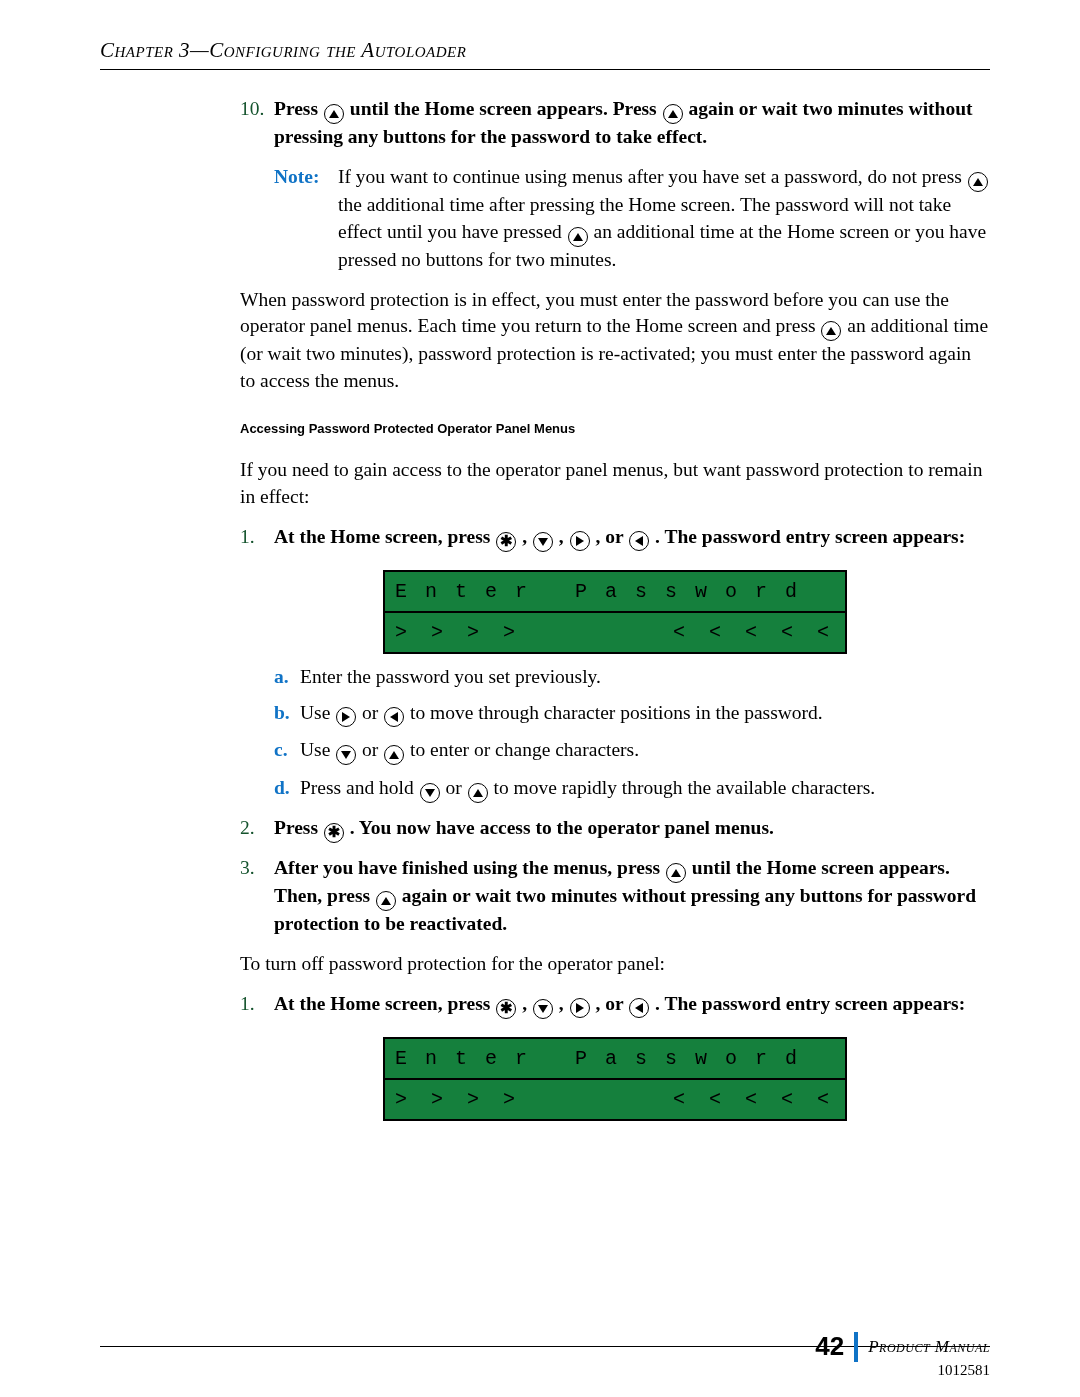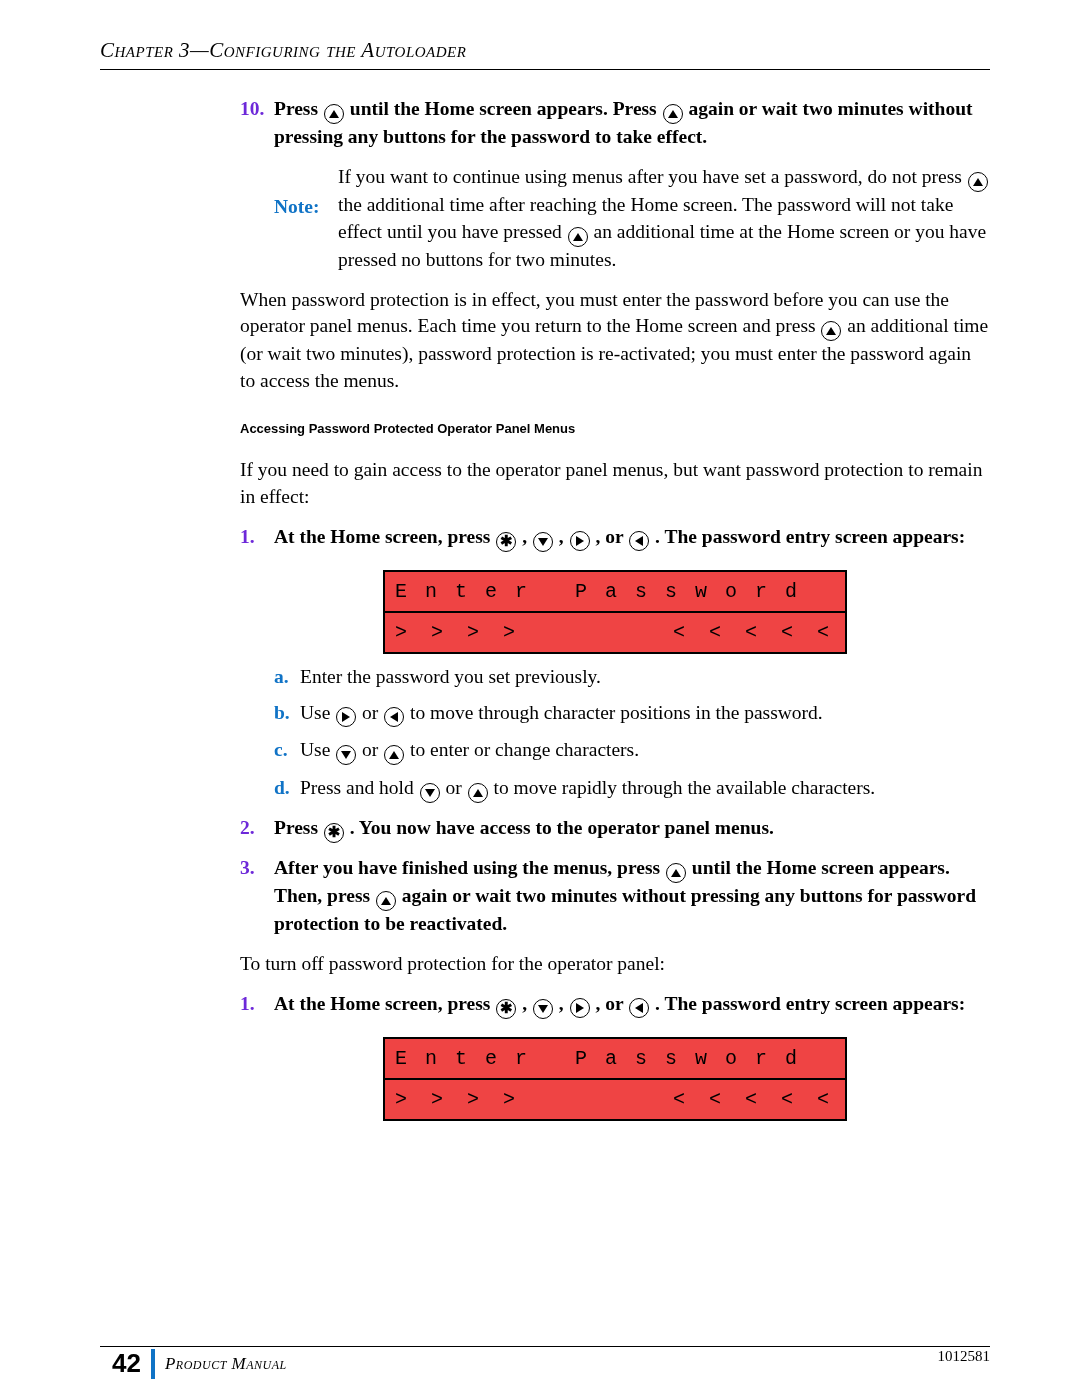--- a/index.html
+++ b/index.html
@@ -24,25 +24,25 @@
     font-style: italic;
     font-size: 21px;
     letter-spacing: .5px;
     margin-bottom: 6px;
   }
   .hr-thin { border: none; border-top: 1px solid #000; margin: 0 0 26px 0; }
 
   .content { margin-left: 140px; font-size: 19.5px; line-height: 1.35; }
 
   .step { display: flex; }
-  .step .num { width: 34px; flex: 0 0 34px; color: #6d28d9; font-weight: bold; }
+  .step .num { width: 34px; flex: 0 0 34px; color: #14532d; font-weight: normal; }
   .step .body { flex: 1; font-weight: bold; }
 
   .note-block { display:flex; margin: 14px 0 6px 34px; }
-  .note-label { color:#1073c6; font-weight:bold; width:64px; flex:0 0 64px;margin-top:30px;}
+  .note-label { color:#1073c6; font-weight:bold; width:64px; flex:0 0 64px;}
   .note-body { flex:1; }
 
   p.para { margin: 14px 0; }
 
   h3.section {
     font-family: "Helvetica Neue", Arial, sans-serif;
     font-weight: bold;
     font-size: 13px;
     margin: 26px 0 8px 0;
   }
@@ -50,21 +50,21 @@
   .sublist { margin-left: 34px; }
   .sub { display:flex; margin: 10px 0; }
   .sub .lbl { width:26px; flex:0 0 26px; color:#1073c6; font-weight:bold;}
   .sub .sbody { flex:1; }
 
   
   .lcd {
     width: 460px;
     margin: 18px auto 8px auto;
     border: 2px solid #000;
-    background: #ef4444;
+    background: #15803d;
     font-family: "Courier New", monospace;
     font-size: 20px;
     color:#000;
   }
   .lcd .row { padding: 6px 10px; letter-spacing: 3px; white-space: pre; }
   .lcd .row + .row { border-top: 2px solid #000; }
   .lcd .row2 { display:flex; justify-content:space-between; letter-spacing: 6px; padding:6px 10px;}
 
   
   .ico {
@@ -84,22 +84,23 @@
   .tri.left  { border-width: 5px 8px 5px 0; border-color: transparent #000 transparent transparent; }
   .tri.right { border-width: 5px 0 5px 8px; border-color: transparent transparent transparent #000; }
   .ico.snow::before{
     content:"✱"; font-size:15px; line-height:1; color:#000;
   }
 
   
   .footer-line { position:absolute; left:100px; right:90px; bottom:50px; border-top:1px solid #000;}
   .footer {
     position: absolute; left: 112px; right: 90px; bottom: 18px;
-    display:flex; align-items:flex-start; justify-content:space-between;
+    display:flex; align-items:flex-end; justify-content:space-between;
     font-size: 17px;
+    flex-direction: column;
   }
   .footer .left { display:flex; align-items:center; }
   .footer .pagenum {
     font-weight:bold; font-size:26px; font-family:"Helvetica Neue",Arial,sans-serif;
     padding-right:10px;
   }
   .footer .bar { width:4px; height:30px; background:#1073c6; margin-right:10px;}
   .footer .manual { font-variant: small-caps; font-style: italic; letter-spacing:.5px;}
   .footer .docnum { font-size:15px;margin-left:8px; }
 </style>
@@ -127,21 +128,21 @@
       </div>
     </div>
 
     <div class="note-block">
       <div class="note-label">Note:</div>
       <div class="note-body">
         <span>If you want to continue using menus after you have set a password, do not press </span>
         <span class="ico">
             <span class="tri up"></span>
           </span>
-        <span> the additional time after reaching the Home screen. The password will not take effect until you have pressed </span>
+        <span> the additional time after pressing the Home screen. The password will not take effect until you have pressed </span>
         <span class="ico">
             <span class="tri up"></span>
           </span>
         <span> an additional time at the Home screen or you have pressed no buttons for two minutes.</span>
       </div>
     </div>
 
     <p class="para">
       <span>When password protection is in effect, you must enter the password before you can use the operator panel menus. Each time you return to the Home screen and press </span>
       <span class="ico">

